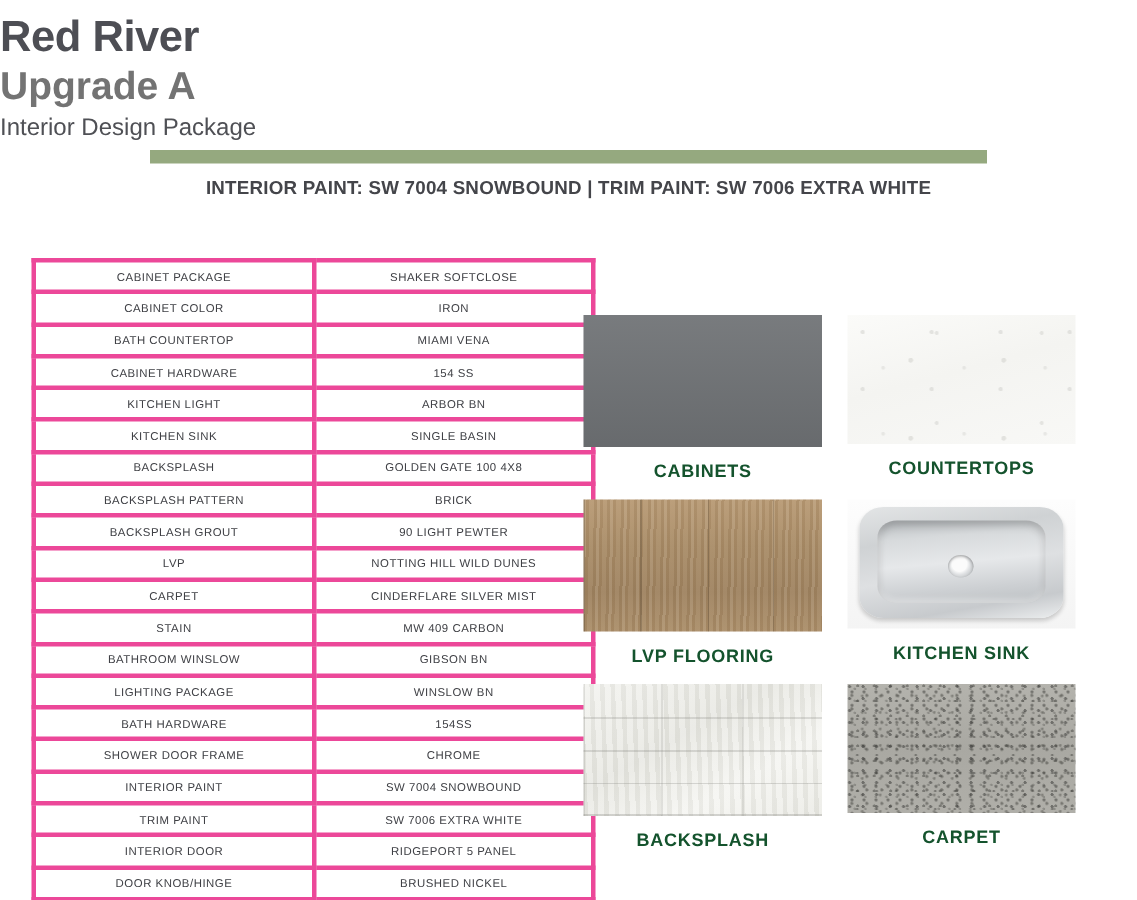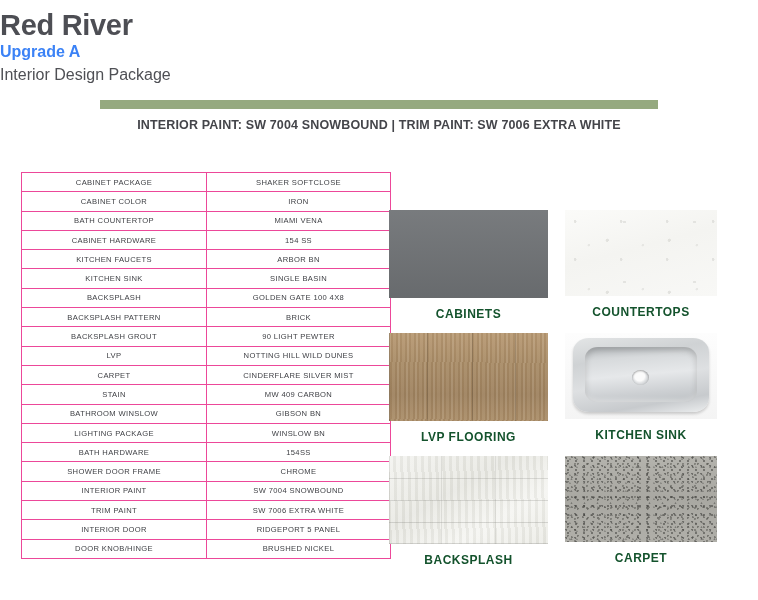--- a/index.html
+++ b/index.html
@@ -28,23 +28,23 @@
   .title-main {
     margin: 10px 0 0 0;
     font-size: 29px;
     font-weight: bold;
     letter-spacing: -0.3px;
     color: #4d4e54;
     line-height: 1.05;
   }
   .title-sub {
     margin: 4px 0 0 0;
-    font-size: 16px;
+    font-size: 26px;
     font-weight: bold;
-    color: #3b82f6;
+    color: #737373;
     line-height: 1.05;
   }
   .title-desc {
     margin: 5px 0 0 0;
     font-size: 16px;
     font-weight: normal;
     color: #4f5055;
     line-height: 1.1;
   }
   .rule {
@@ -70,21 +70,21 @@
   
   .spec-table {
     position: absolute;
     left: 21px;
     top: 172px;
     width: 359px;
     border-collapse: collapse;
     table-layout: fixed;
   }
   .spec-table td {
-    border: 1px solid #ec4899;
+    border: 3px solid #ec4899;
     height: 18.3px;
     padding: 0 2px;
     text-align: center;
     vertical-align: middle;
     font-size: 7.6px;
     letter-spacing: 0.35px;
     color: #3f4045;
     white-space: nowrap;
     overflow: hidden;
   }
@@ -244,21 +244,21 @@
       </tr>
       <tr>
         <td class="label-col">BATH COUNTERTOP</td>
         <td class="value-col">MIAMI VENA</td>
       </tr>
       <tr>
         <td class="label-col">CABINET HARDWARE</td>
         <td class="value-col">154 SS</td>
       </tr>
       <tr>
-        <td class="label-col">KITCHEN FAUCETS</td>
+        <td class="label-col">KITCHEN LIGHT</td>
         <td class="value-col">ARBOR BN</td>
       </tr>
       <tr>
         <td class="label-col">KITCHEN SINK</td>
         <td class="value-col">SINGLE BASIN</td>
       </tr>
       <tr>
         <td class="label-col">BACKSPLASH</td>
         <td class="value-col">GOLDEN GATE 100 4X8</td>
       </tr>

